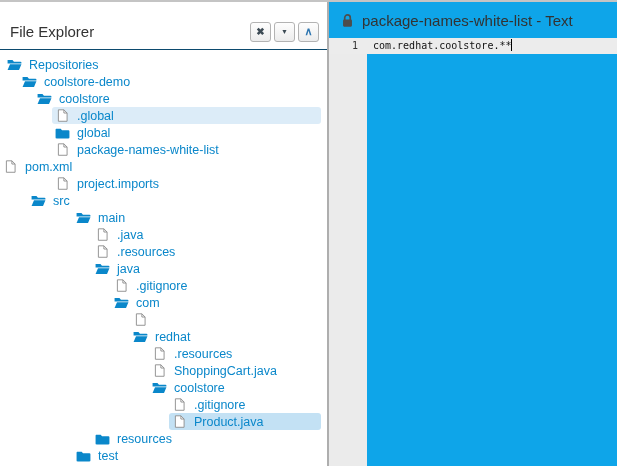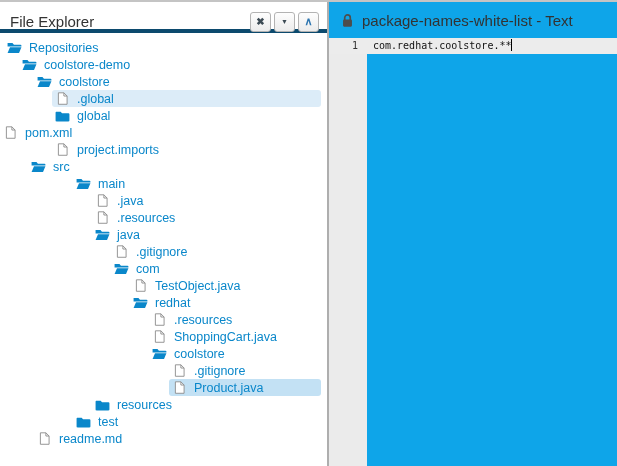--- a/index.html
+++ b/index.html
@@ -2,21 +2,21 @@
 <html style="--accent: #0a87ca; --sel-light: #dcecf8; --sel-strong: #c3e1f4;"><head>
 <meta charset="utf-8">
 <style>
   html,body{margin:0;padding:0;overflow:hidden;background:#fff;}
   body{width:617px;height:466px;font-family:"Liberation Sans",sans-serif;border-top:2px solid #c4c4c4;box-sizing:border-box;position:relative;}
   .app{position:relative;width:617px;height:464px;}
   .left-panel{position:absolute;left:0;top:0;width:327px;height:100%;background:#fff;overflow:hidden;}
   .panel-divider{position:absolute;left:327px;top:0;width:2px;height:100%;background:#aeaeae;cursor:col-resize;}
   .right-panel{position:absolute;left:329px;top:0;width:288px;height:100%;background:#0ea5e9;overflow:hidden;}
 
-  .left-header{height:31px;border-bottom:4px solid #0c4a6e;display:flex;align-items:center;padding:12px 8px 0 10px;box-sizing:border-box;}
+  .left-header{height:48px;border-bottom:1px solid #0c4a6e;display:flex;align-items:center;padding:12px 8px 0 10px;box-sizing:border-box;}
   .left-title{font-size:15px;color:#333;flex:1;}
   .header-buttons{display:flex;gap:3px;}
   .hbtn{width:21px;height:20px;border:1px solid #b3b3b3;border-radius:3px;background:linear-gradient(#fefefe,#ececec);
         display:flex;align-items:center;justify-content:center;padding:0;cursor:pointer;font-family:"Liberation Sans",sans-serif;}
   .hbtn-close{font-size:10px;font-weight:bold;color:#3c4a54;}
   .hbtn-menu{font-size:7px;color:#3c4a54;}
   .hbtn-collapse{font-size:11px;font-weight:bold;color:#2e76b0;}
 
   .tree{padding-top:6px;}
   .tree-row{height:17px;display:flex;align-items:center;box-sizing:border-box;cursor:pointer;}
@@ -111,20 +111,31 @@
     <span class="row-inner">
       <span class="tree-icon">
               <svg viewBox="0 0 16 13" width="15" height="12">
                 <path fill="#0a87ca" d="M0.5 2 h5.5 l1.5 1.6 h7 c.6 0 1 .45 1 1 v6.9 c0 .55-.45 1-1 1 h-13 c-.55 0-1-.45-1-1 V3 c0-.55.45-1 1-1 z"></path>
               </svg>
             </span>
       <span class="tree-label">global</span>
     </span>
   </div>
 
+  <div class="tree-row" style="padding-left: 52px;">
+    <span class="row-inner">
+      <span class="tree-icon">
+              <svg viewBox="0 0 12 14" width="11" height="13">
+                <path fill="#fff" stroke="#8c8c8c" d="M1.5 .8 h6 l3.5 3.5 v9 h-9.5 z"></path>
+                <path fill="none" stroke="#8c8c8c" d="M7.5 .8 v3.5 h3.5"></path>
+              </svg>
+            </span>
+      <span class="tree-label">package-names-white-list</span>
+    </span>
+  </div>
 
   <div class="tree-row" style="">
     <span class="row-inner">
       <span class="tree-icon">
               <svg viewBox="0 0 12 14" width="11" height="13">
                 <path fill="#fff" stroke="#8c8c8c" d="M1.5 .8 h6 l3.5 3.5 v9 h-9.5 z"></path>
                 <path fill="none" stroke="#8c8c8c" d="M7.5 .8 v3.5 h3.5"></path>
               </svg>
             </span>
       <span class="tree-label">pom.xml</span>
@@ -228,21 +239,20 @@
   </div>
 
   <div class="tree-row" style="padding-left: 130px;">
     <span class="row-inner">
       <span class="tree-icon">
               <svg viewBox="0 0 12 14" width="11" height="13">
                 <path fill="#fff" stroke="#8c8c8c" d="M1.5 .8 h6 l3.5 3.5 v9 h-9.5 z"></path>
                 <path fill="none" stroke="#8c8c8c" d="M7.5 .8 v3.5 h3.5"></path>
               </svg>
             </span>
-      <span class="tree-label">TestObject.java</span>
     </span>
   </div>
 
   <div class="tree-row" style="padding-left: 130px;">
     <span class="row-inner">
       <span class="tree-icon">
               <svg viewBox="0 0 16 13" width="15" height="12">
                 <path fill="#0a87ca" d="M0.5 1.2 h5.3 l1.6 1.7 h7.1 c0.6 0 1 .4 1 1 v1.1 H0.5 z"></path>
                 <path fill="#0a87ca" d="M0.5 12 L3.1 5.7 h12.4 L12.9 12 z"></path>
               </svg>

